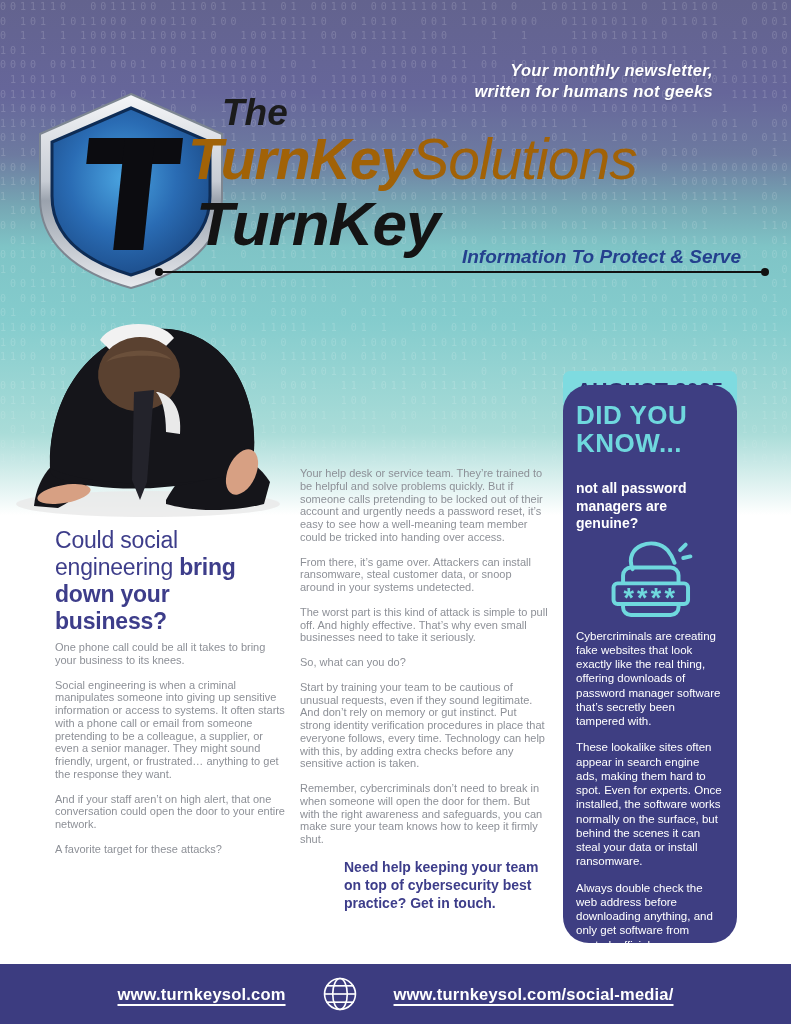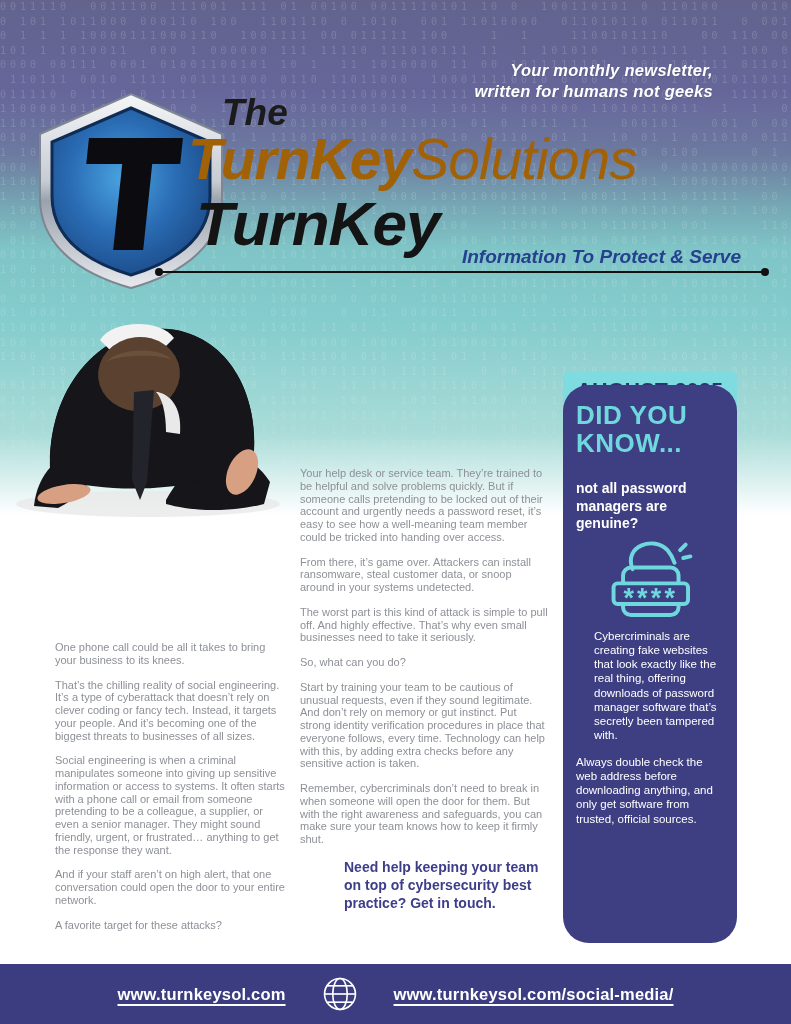--- a/index.html
+++ b/index.html
@@ -94,21 +94,21 @@
     color:var(--cyan,#6fd8de); font-weight:bold; font-size:26px; line-height:1.08;
     letter-spacing:.5px;
   }
   .know-subheading {
     margin-top:23px; color:#ffffff; font-weight:bold; font-size:14px; line-height:1.25;
   }
   .lock-wrap { margin:6px auto 4px; width:112px; height:84px; }
   .know-paras p {
     color:#ffffff; font-size:11.5px; line-height:1.24; margin-top:12px;
   }
-  .know-paras p:first-child { margin-top:6px;margin-left:18px; }
+  .know-paras p:first-child { margin-top:6px; }
 
   
   .article-title {
     position:absolute; left:55px; top:527px; width:232px;
     color:var(--heading_purple,#3d3d8a); font-size:23px; line-height:1.17;
     letter-spacing:-.2px;
   }
   .article-title .t-bold { font-weight:bold; }
   .col { position:absolute; color:var(--body_gray,#8d9097); font-size:11px; line-height:1.16; }
   .col p { margin-bottom:12px; }
@@ -255,28 +255,32 @@
           <path d="M48 38 C36 8 76 -4 92 14 C96 19 99 24 101 30"></path>
           <line x1="108" y1="14" x2="115" y2="7"></line>
           <line x1="112" y1="24" x2="121" y2="22"></line>
           <rect x="24" y="56" width="94" height="26" rx="5" fill="#3e3e82"></rect>
         </g>
         <text x="71" y="86" text-anchor="middle" font-size="34" font-weight="bold" fill="#6fd8de" letter-spacing="4">****</text>
       </svg>
     </div>
     <div class="know-paras">
         <p>Cybercriminals are creating fake websites that look exactly like the real thing, offering downloads of password manager software that’s secretly been tampered with.</p>
+        <p>These lookalike sites often appear in search engine ads, making them hard to spot. Even for experts. Once installed, the software works normally on the surface, but behind the scenes it can steal your data or install ransomware.</p>
         <p>Always double check the web address before downloading anything, and only get software from trusted, official sources.</p>
       </div>
   </div>
 
+  <div class="article-title">
+    <span>Could social engineering</span>
+    <span class="t-bold">bring down your business?</span>
+  </div>
 
   <div class="col col-1">
       <p>One phone call could be all it takes to bring your business to its knees.</p>
-      <p>That’s the chilling reality of social engineering. It’s a type of cyberattack that doesn’t rely on clever coding or fancy tech. Instead, it targets your people. And it’s becoming one of the biggest threats to businesses of all sizes.</p>
       <p>Social engineering is when a criminal manipulates someone into giving up sensitive information or access to systems. It often starts with a phone call or email from someone pretending to be a colleague, a supplier, or even a senior manager. They might sound friendly, urgent, or frustrated… anything to get the response they want.</p>
       <p>And if your staff aren’t on high alert, that one conversation could open the door to your entire network.</p>
       <p>A favorite target for these attacks?</p>
     </div>
   <div class="col col-2">
     <div>
         <p>Your help desk or service team. They’re trained to be helpful and solve problems quickly. But if someone calls pretending to be locked out of their account and urgently needs a password reset, it’s easy to see how a well-meaning team member could be tricked into handing over access.</p>
         <p>From there, it’s game over. Attackers can install ransomware, steal customer data, or snoop around in your systems undetected.</p>
         <p>The worst part is this kind of attack is simple to pull off. And highly effective. That’s why even small businesses need to take it seriously.</p>
         <p>So, what can you do?</p>

